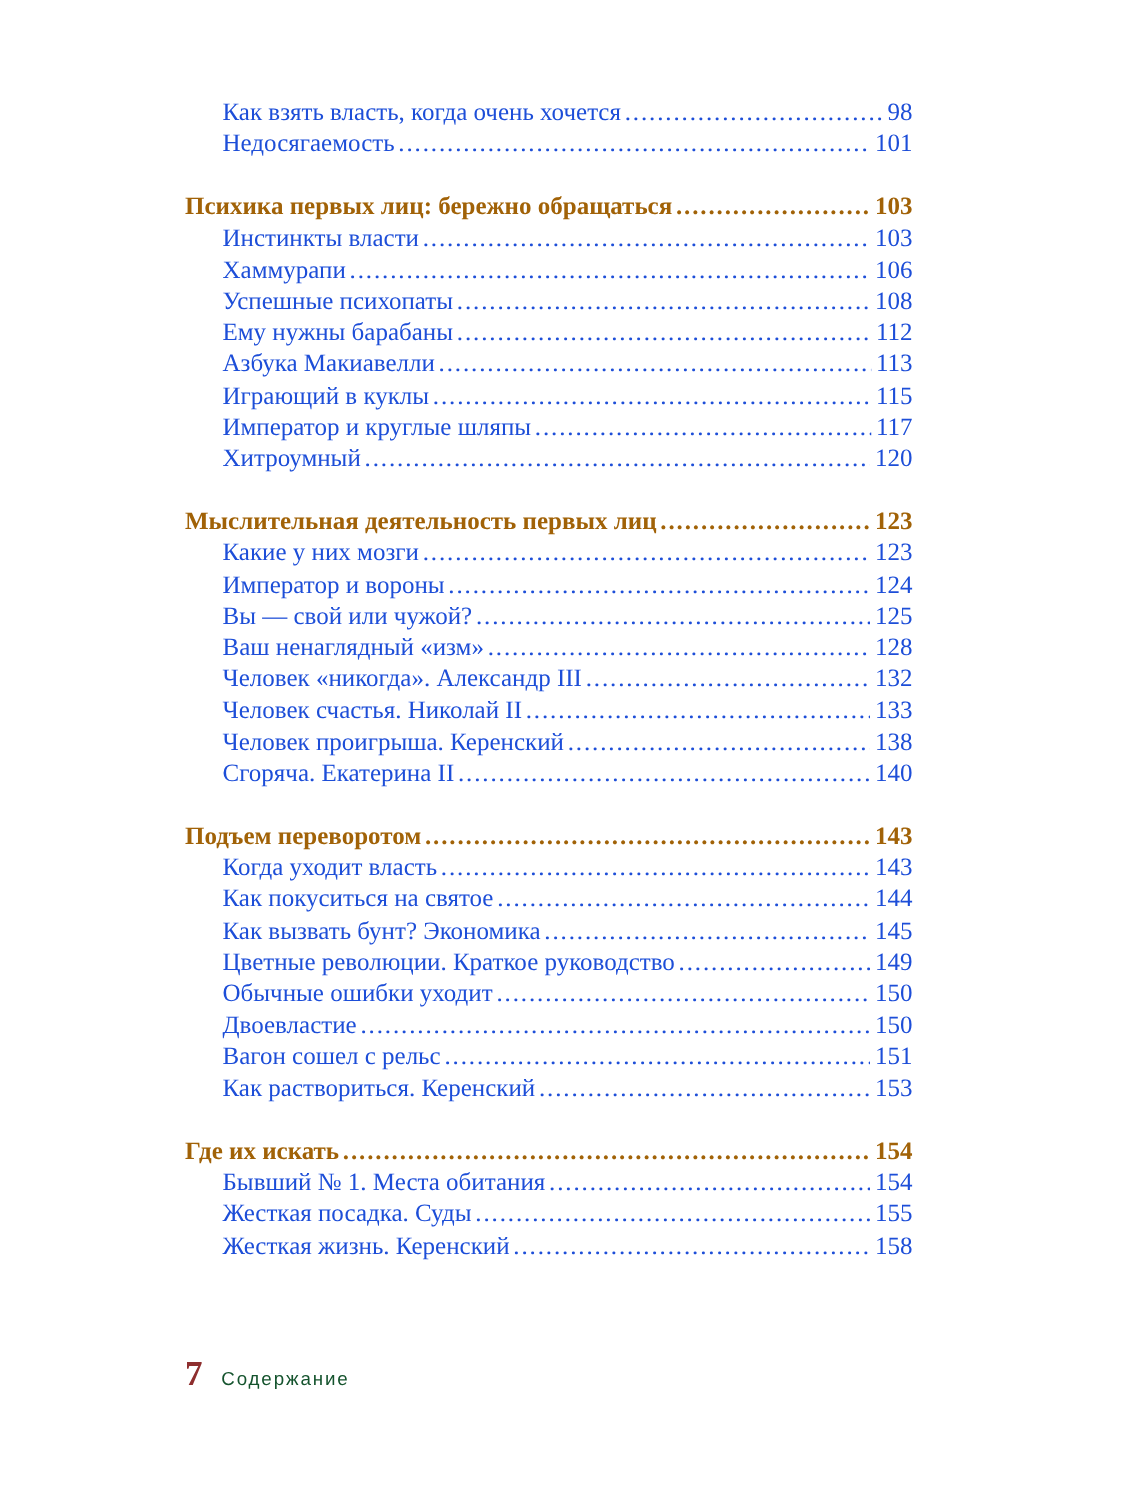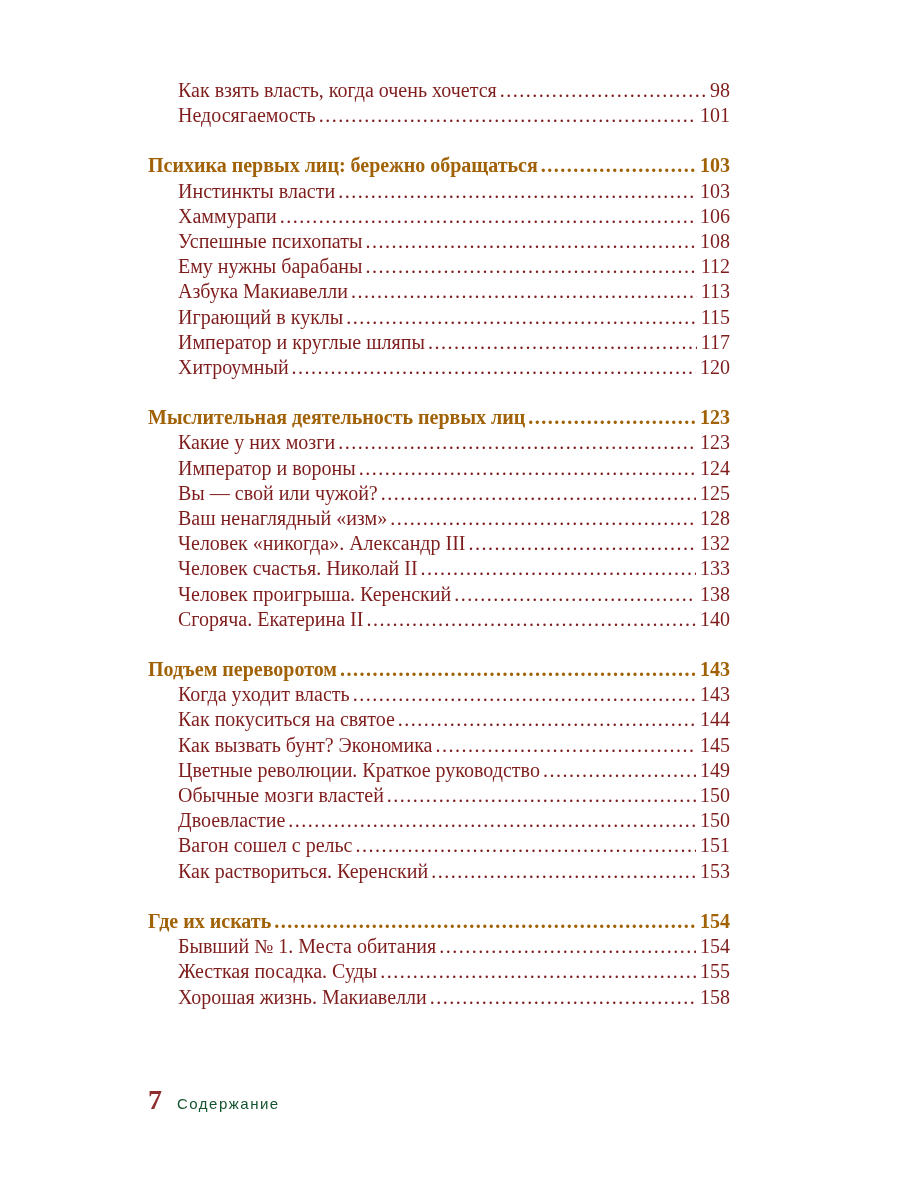--- a/index.html
+++ b/index.html
@@ -24,21 +24,21 @@
     top: 78px;
     width: 582px;
   }
   .section { margin-top: 25px; }
   .section.first { margin-top: 0; }
   .row {
     display: flex;
     align-items: baseline;
     font-size: 20px;
     line-height: 25.2px;
-    color: #7f1d1d;
+    color: #1d4ed8;
   }
   .row.heading { font-weight: 700; color: #a16207; }
   .row.item { padding-left: 30px; }
   .title { white-space: nowrap; flex: 0 0 auto; }
   .dots {
     flex: 1 1 auto;
     overflow: hidden;
     white-space: nowrap;
     margin: 0 4px 0 3px;
     min-width: 12px;
@@ -204,21 +204,21 @@
         <span class="title">Как вызвать бунт? Экономика</span>
         <span class="dots"></span>
         <span class="pg">145</span>
       </div>
       <div class="row item">
         <span class="title">Цветные революции. Краткое руководство</span>
         <span class="dots"></span>
         <span class="pg">149</span>
       </div>
       <div class="row item">
-        <span class="title">Обычные мозги властей</span>
+        <span class="title">Обычные ошибки уходит</span>
         <span class="dots"></span>
         <span class="pg">150</span>
       </div>
       <div class="row item">
         <span class="title">Двоевластие</span>
         <span class="dots"></span>
         <span class="pg">150</span>
       </div>
       <div class="row item">
         <span class="title">Вагон сошел с рельс</span>
@@ -242,21 +242,21 @@
         <span class="title">Бывший № 1. Места обитания</span>
         <span class="dots"></span>
         <span class="pg">154</span>
       </div>
       <div class="row item">
         <span class="title">Жесткая посадка. Суды</span>
         <span class="dots"></span>
         <span class="pg">155</span>
       </div>
       <div class="row item">
-        <span class="title">Хорошая жизнь. Макиавелли</span>
+        <span class="title">Жесткая жизнь. Керенский</span>
         <span class="dots"></span>
         <span class="pg">158</span>
       </div>
     </section>
 
   </main>
 
   <footer class="footer">
     <span class="footer-num">7</span>
     <span class="footer-label">Содержание</span>

